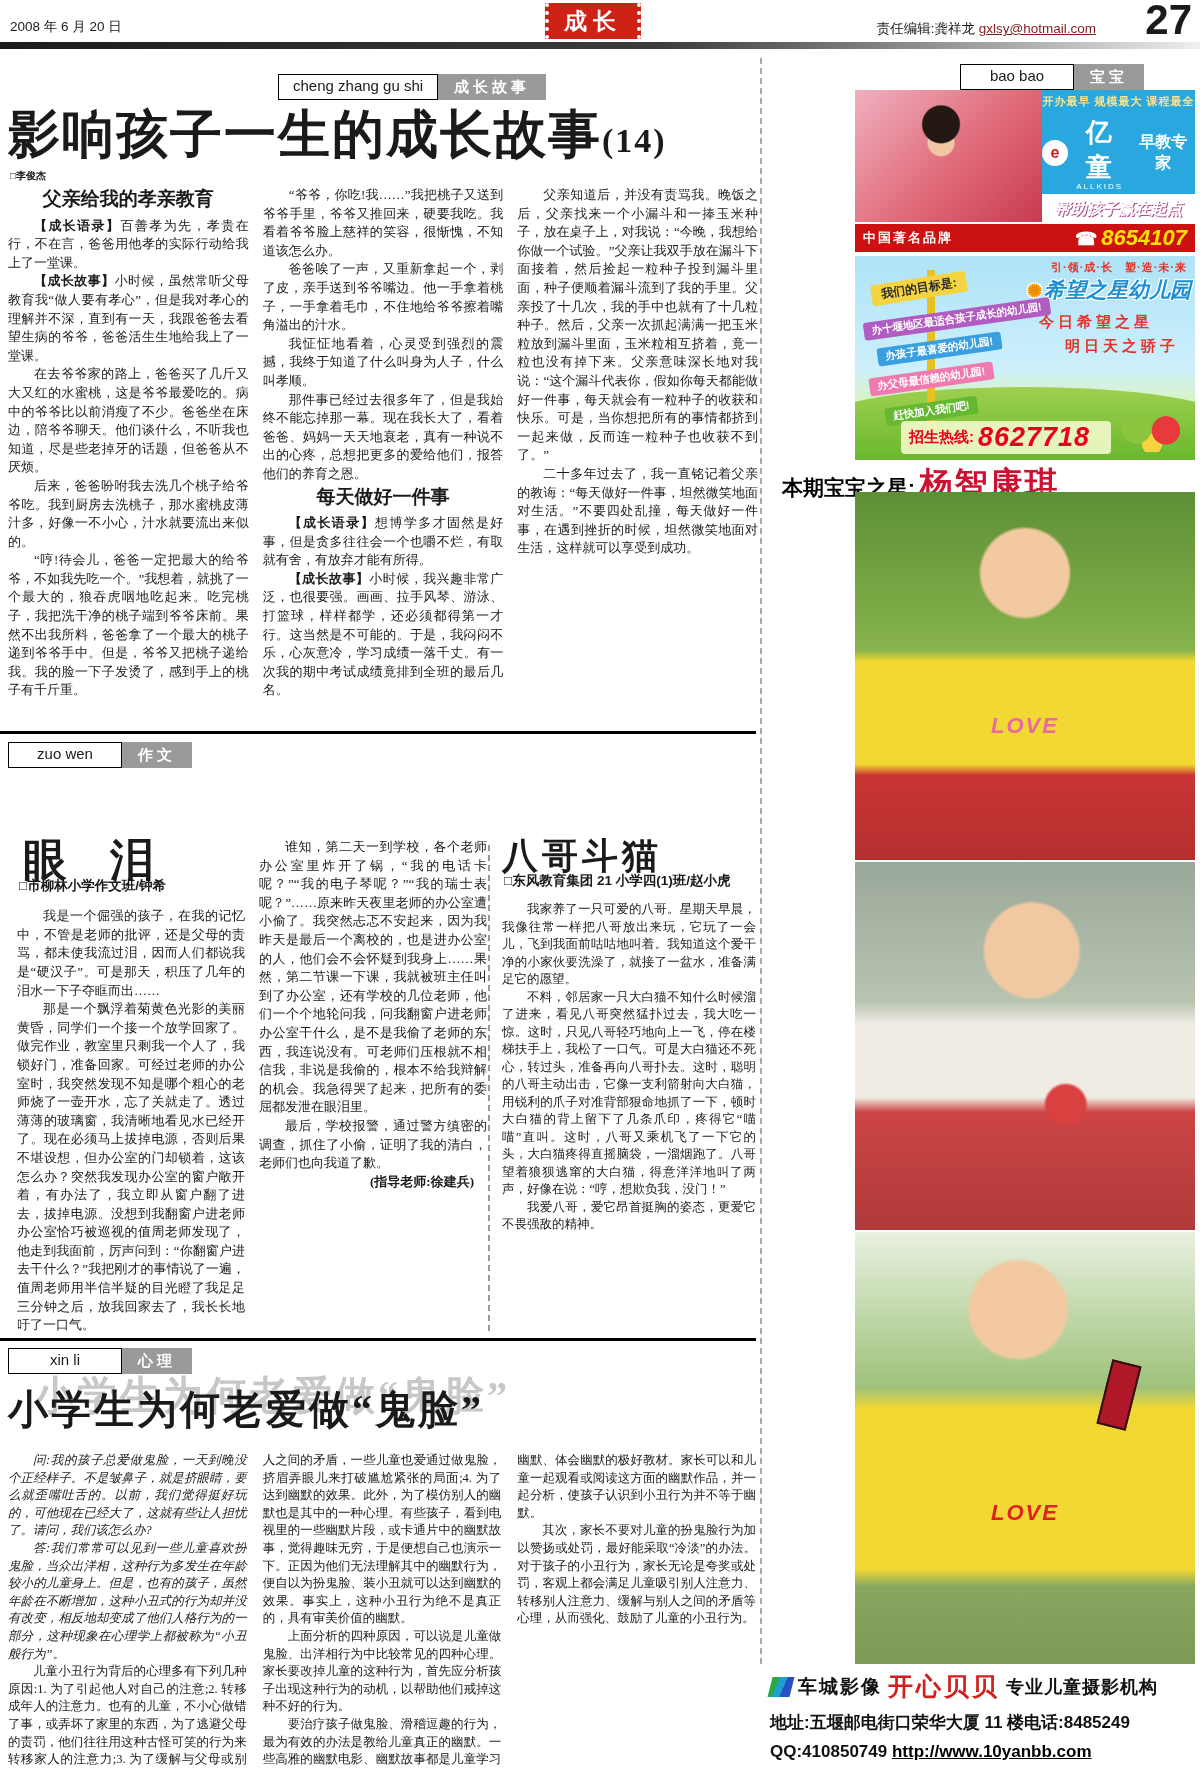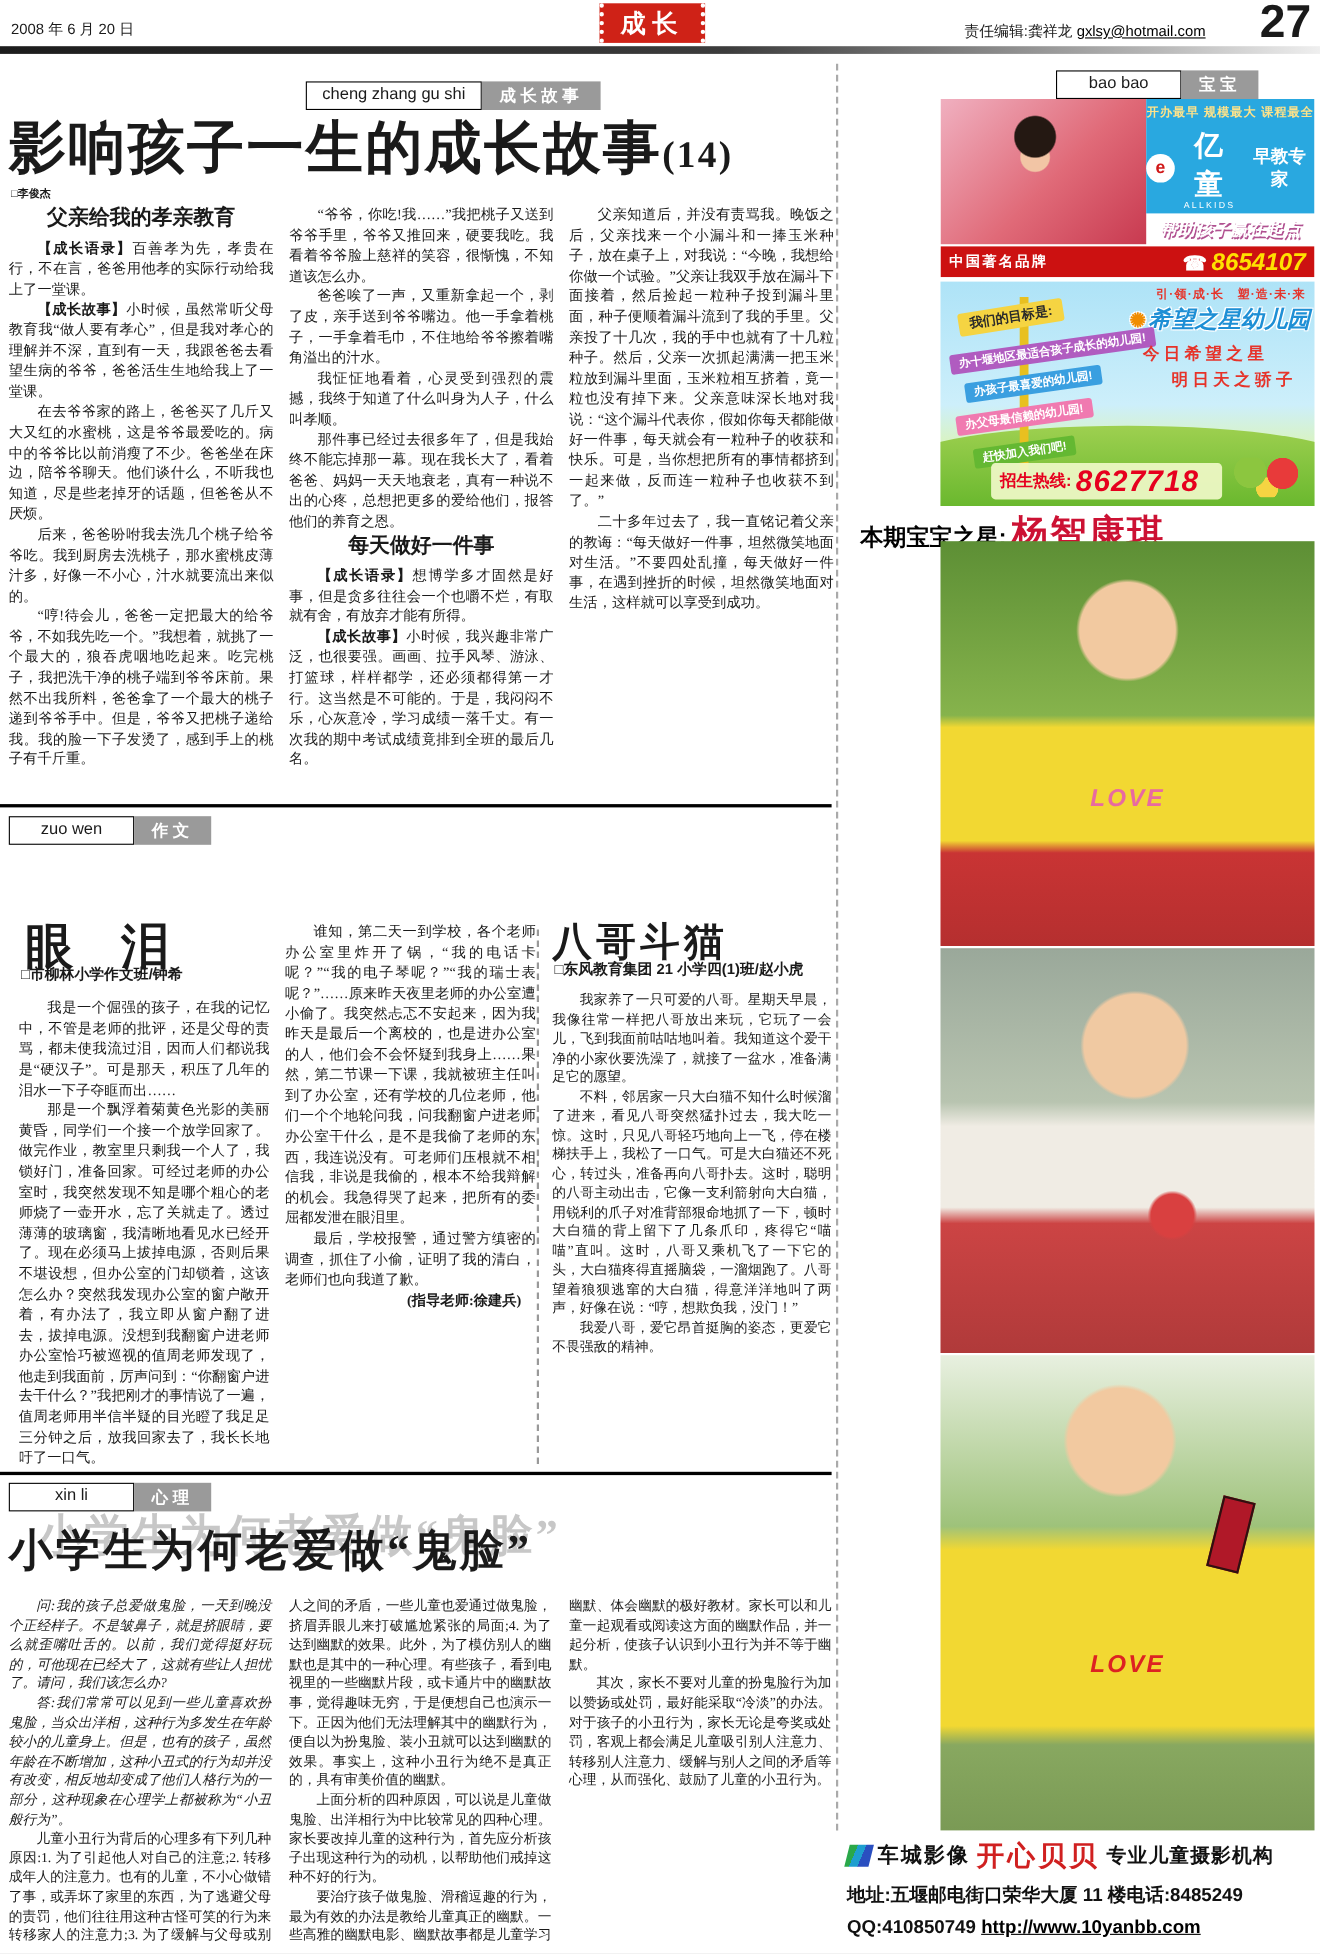--- a/index.html
+++ b/index.html
@@ -5,21 +5,21 @@
   html,body{margin:0;padding:0;background:#e8e8e8;}
   #page{position:relative;width:1200px;height:1776px;background:#fff;overflow:hidden;
         font-family:"Liberation Serif","DejaVu Serif",serif;color:#1a1a1a;padding-left:48px;}
   
   .topbar{position:absolute;top:0;left:0;width:1200px;height:42px;}
   .date{position:absolute;left:10px;top:18px;font-size:13.5px;font-family:"Liberation Sans",sans-serif;}
   .stamp{position:absolute;left:545px;top:3px;width:88px;height:36px;background:#cf2217;color:#fff;
          display:flex;align-items:center;justify-content:center;font-size:23px;font-weight:bold;
          letter-spacing:6px;border-left:4px dotted #fff;border-right:4px dotted #fff;}
   .editor{position:absolute;right:104px;top:20px;font-size:13.5px;font-family:"Liberation Sans",sans-serif;}
-  .editor a{color:#000000;text-decoration:underline;}
+  .editor a{color:#7f1d1d;text-decoration:underline;}
   .pagenum{position:absolute;right:8px;top:-4px;font-size:42px;font-weight:900;
            font-family:"Liberation Sans",sans-serif;}
   .toprule{position:absolute;top:42px;left:0;width:1200px;height:7px;
            background:linear-gradient(90deg,#1c1c1c 0%,#3c3c3c 55%,#b9b9b9 88%,#efefef 100%);}
   
   .tagrow{display:flex;align-items:stretch;height:26px;font-family:"Liberation Sans",sans-serif;}
   .tag-py{border:1px solid #000;background:#fff;padding:2px 14px;font-size:15px;min-width:84px;text-align:center;}
   .tag-cn{background:#9a9a9a;color:#fff;font-weight:bold;padding:2px 16px;font-size:15px;
           display:flex;align-items:center;letter-spacing:4px;}
   

